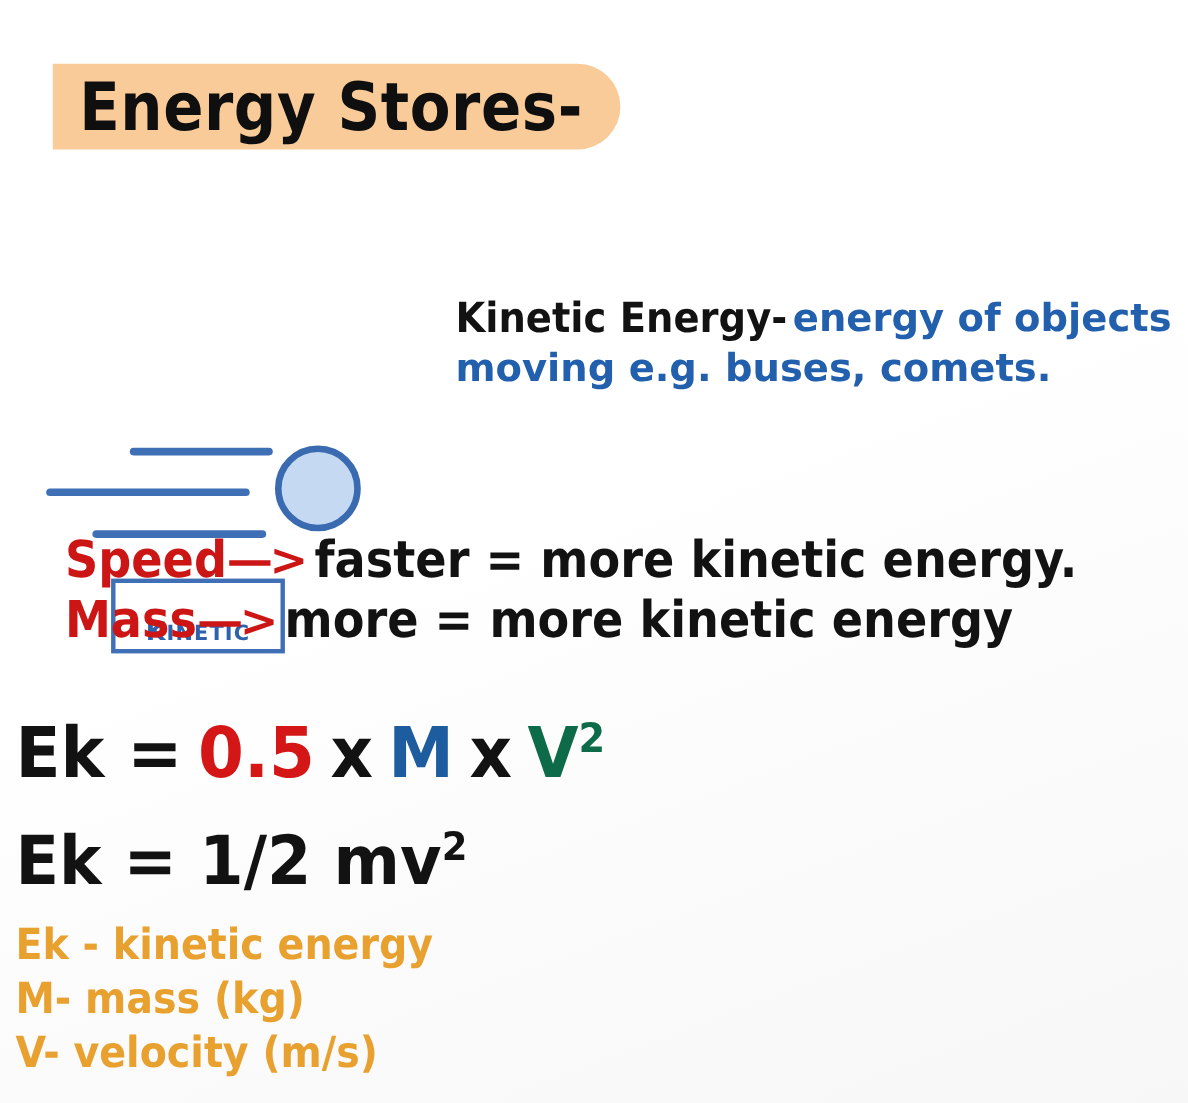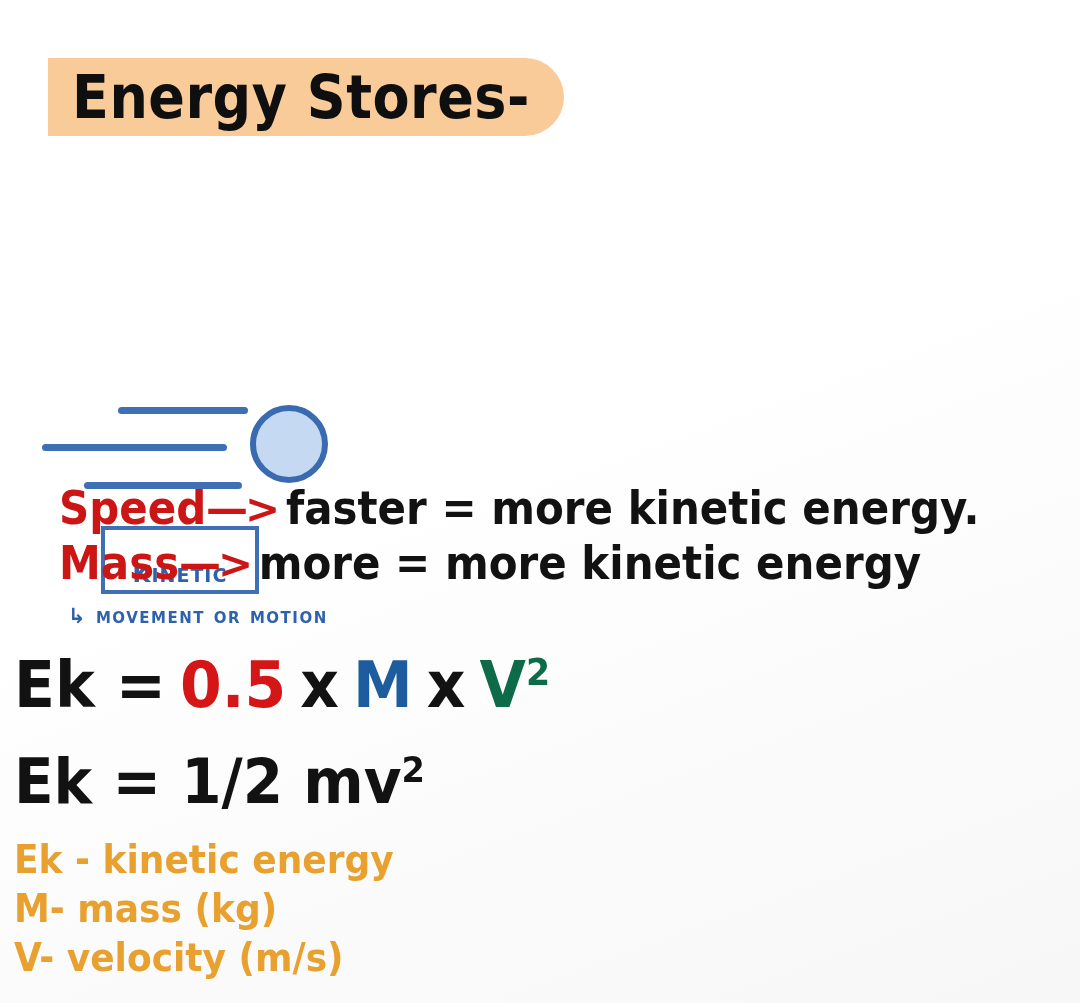--- a/index.html
+++ b/index.html
@@ -242,23 +242,26 @@
   </div>
 
   <div class="diagram">
     <div class="motion-line ml-1"></div>
     <div class="motion-line ml-2"></div>
     <div class="motion-line ml-3"></div>
     <div class="ball"></div>
     <div class="kinetic-box">
       <span class="kin-text">Kinetic</span>
     </div>
-    <div class="caption">↳ Movement or Motion</div>
-  </div>
-
+  </div>
+
+  <div class="definition">
+    <span class="def-term">Kinetic Energy-</span>
+    <span class="def-body">energy of objects moving e.g. buses, comets.</span>
+  </div>
 
   <div class="rules">
     <div class="rule-line">
       <span class="rule-key">Speed</span>
       <span class="arrow">—&gt;</span>
       <span class="rule-val">faster = more kinetic energy.</span>
     </div>
     <div class="rule-line">
       <span class="rule-key">Mass</span>
       <span class="arrow">—&gt;</span>

